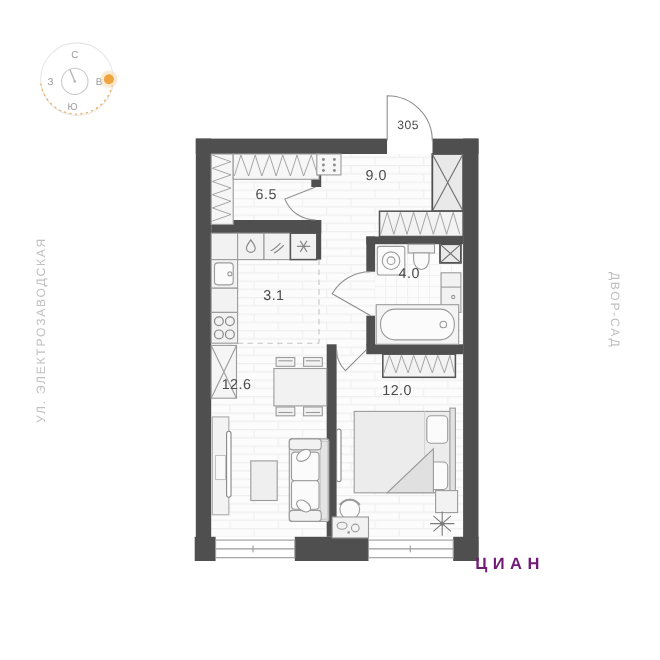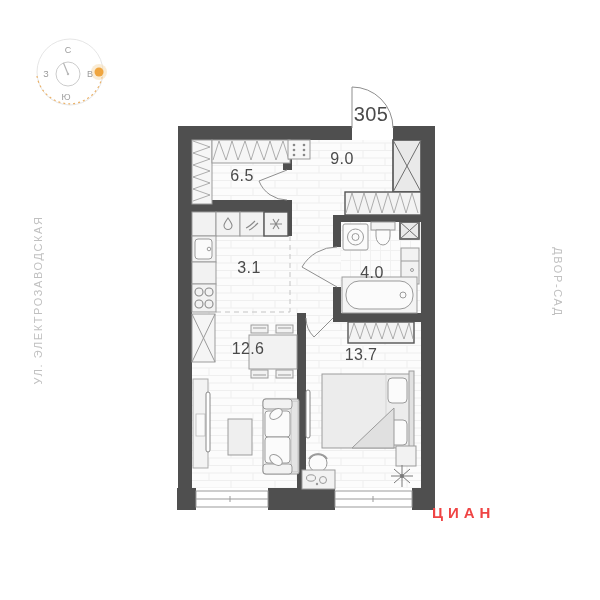--- a/index.html
+++ b/index.html
@@ -18,28 +18,28 @@
   .soft{stroke:#d5d5d5;fill:none;stroke-width:1;}
   .door{stroke:#8f8f8f;fill:none;stroke-width:1;}
   .zig{stroke:#9a9a9a;stroke-width:.8;fill:none;}
   .zigbox{fill:#f6f6f6;stroke:#9b9b9b;stroke-width:1;}
   .zigbox-dark{fill:#f3f3f3;stroke:#555;stroke-width:1.4;}
   .dash{stroke:#c4c4c4;stroke-width:1;stroke-dasharray:5 4;fill:none;}
   .icon{stroke:#8a8a8a;fill:none;stroke-width:1.1;}
   .shaft{fill:#e9e9e9;stroke:#4f4f4f;stroke-width:1.6;}
   .shaftx{stroke:#6e6e6e;stroke-width:1;fill:none;}
   .txt{position:absolute;transform:translate(-50%,-50%);color:var(--label);
-       font-size:16px;letter-spacing:.4px;white-space:nowrap;}
-  .apt-num{font-size:20px;text-align:center;}
+       font-size:13px;letter-spacing:.4px;white-space:nowrap;}
+  .apt-num{font-size:11px;text-align:center;}
   .compass-letter{position:absolute;transform:translate(-50%,-50%);color:#9c9c9c;font-size:9px;}
   .side-label{position:absolute;white-space:nowrap;color:var(--side-label);
       font-size:11px;letter-spacing:1.6px;}
   .side-label.left{left:38px;top:300px;transform:translate(-50%,-50%) rotate(-90deg);}
   .side-label.right{left:558px;top:282px;transform:translate(-50%,-50%) rotate(90deg);}
-  .watermark{position:absolute;left:432px;top:504px;color:#ef4444;font-size:15px;
+  .watermark{position:absolute;left:432px;top:504px;color:#701a75;font-size:15px;
       font-weight:bold;letter-spacing:5px;}
 </style>
 </head>
 <body>
 
 <div id="stage">
 
   <svg id="plan-svg" width="600" height="600" viewBox="0 0 600 600">
     <defs>
       <pattern id="tiles" width="44" height="15" patternUnits="userSpaceOnUse">
@@ -245,23 +245,23 @@
       <circle class="ln" cx="323" cy="480" r="3.5"></circle>
       <circle cx="317" cy="484" r="1.2" fill="#9b9b9b"></circle>
     </g>
   </svg>
 
   <div class="txt apt-num" style="left:371px;top:114px">305</div>
 
   <div class="txt" style="left:242px;top:176px">6.5</div>
   <div class="txt" style="left:342px;top:159px">9.0</div>
   <div class="txt" style="left:249px;top:268px">3.1</div>
-  <div class="txt" style="left:372px;top:273px">4.0</div>
-  <div class="txt" style="left:248px;top:349px">12.6</div>
-  <div class="txt" style="left:361px;top:355px">13.7</div>
+  <div class="txt" style="left:372px;top:248px">4.0</div>
+  <div class="txt" style="left:215px;top:349px">12.6</div>
+  <div class="txt" style="left:361px;top:355px">12.0</div>
 
   <div class="compass-letter" style="left:68px;top:50px">С</div>
   <div class="compass-letter" style="left:90px;top:74px">В</div>
   <div class="compass-letter" style="left:66px;top:97px">Ю</div>
   <div class="compass-letter" style="left:46px;top:74px">З</div>
 
   <div class="side-label left">УЛ. ЭЛЕКТРОЗАВОДСКАЯ</div>
   <div class="side-label right">ДВОР-САД</div>
 
   <div class="watermark">ЦИАН</div>

